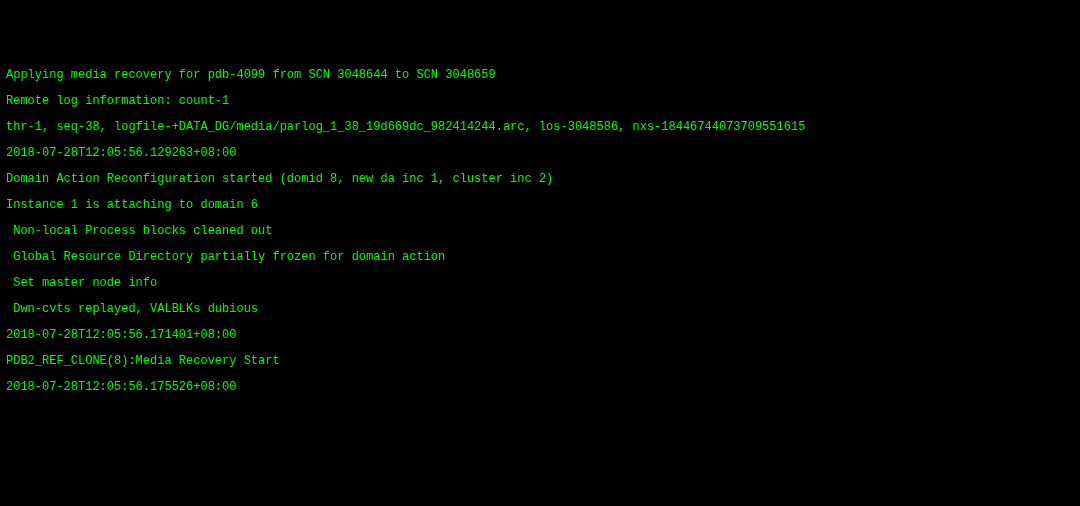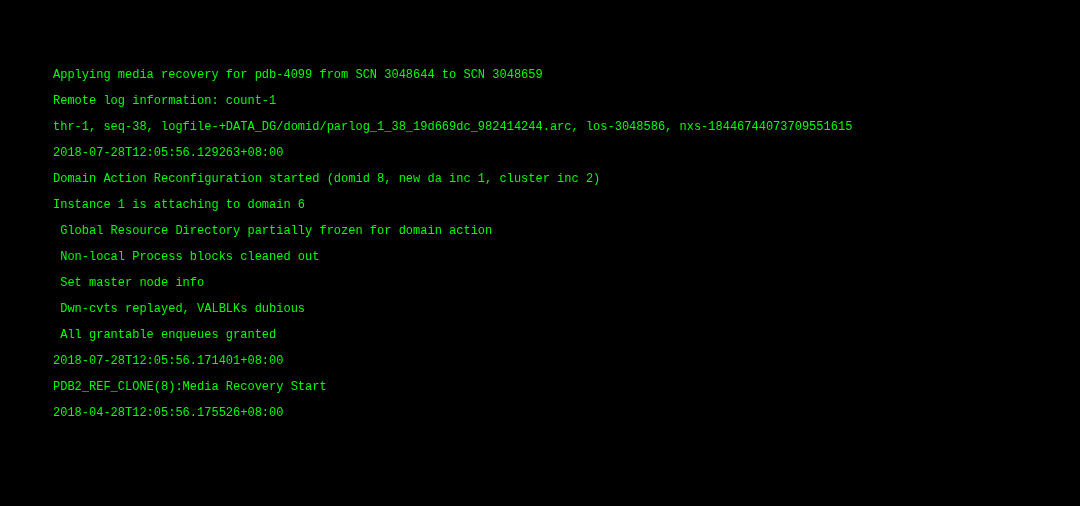--- a/index.html
+++ b/index.html
@@ -8,42 +8,41 @@
       color: #00ff00;
       font-family: "Courier New", monospace;
       font-size: 12px;
       line-height: 13px;
       padding: 4px 6px;
       white-space: pre;
       overflow: hidden;
       width: 1080px;
       height: 506px;
     }
-    .line { display: block; margin-left: 47px; }
+    .line { display: block; }
   </style>
 </head>
 <body>
 
 
 
 <div>
 <span class="line">Applying media recovery for pdb-4099 from SCN 3048644 to SCN 3048659</span>
 <span class="line">Remote log information: count-1</span>
-<span class="line">thr-1, seq-38, logfile-+DATA_DG/domid/parlog_1_38_19d669dc_982414244.arc, los-3048586, nxs-18446744073709551615</span>
+<span class="line">thr-1, seq-38, logfile-+DATA_DG/media/parlog_1_38_19d669dc_982414244.arc, los-3048586, nxs-18446744073709551615</span>
 <span class="line">2018-07-28T12:05:56.129263+08:00</span>
 <span class="line">Domain Action Reconfiguration started (domid 8, new da inc 1, cluster inc 2)</span>
 <span class="line">Instance 1 is attaching to domain 6</span>
+<span class="line"> Non-local Process blocks cleaned out</span>
 <span class="line"> Global Resource Directory partially frozen for domain action</span>
-<span class="line"> Non-local Process blocks cleaned out</span>
 <span class="line"> Set master node info</span>
 <span class="line"> Dwn-cvts replayed, VALBLKs dubious</span>
-<span class="line"> All grantable enqueues granted</span>
 <span class="line">2018-07-28T12:05:56.171401+08:00</span>
 <span class="line">PDB2_REF_CLONE(8):Media Recovery Start</span>
-<span class="line">2018-04-28T12:05:56.175526+08:00</span>
+<span class="line">2018-07-28T12:05:56.175526+08:00</span>
 
 
 
 
 
 
 
 
 
 

